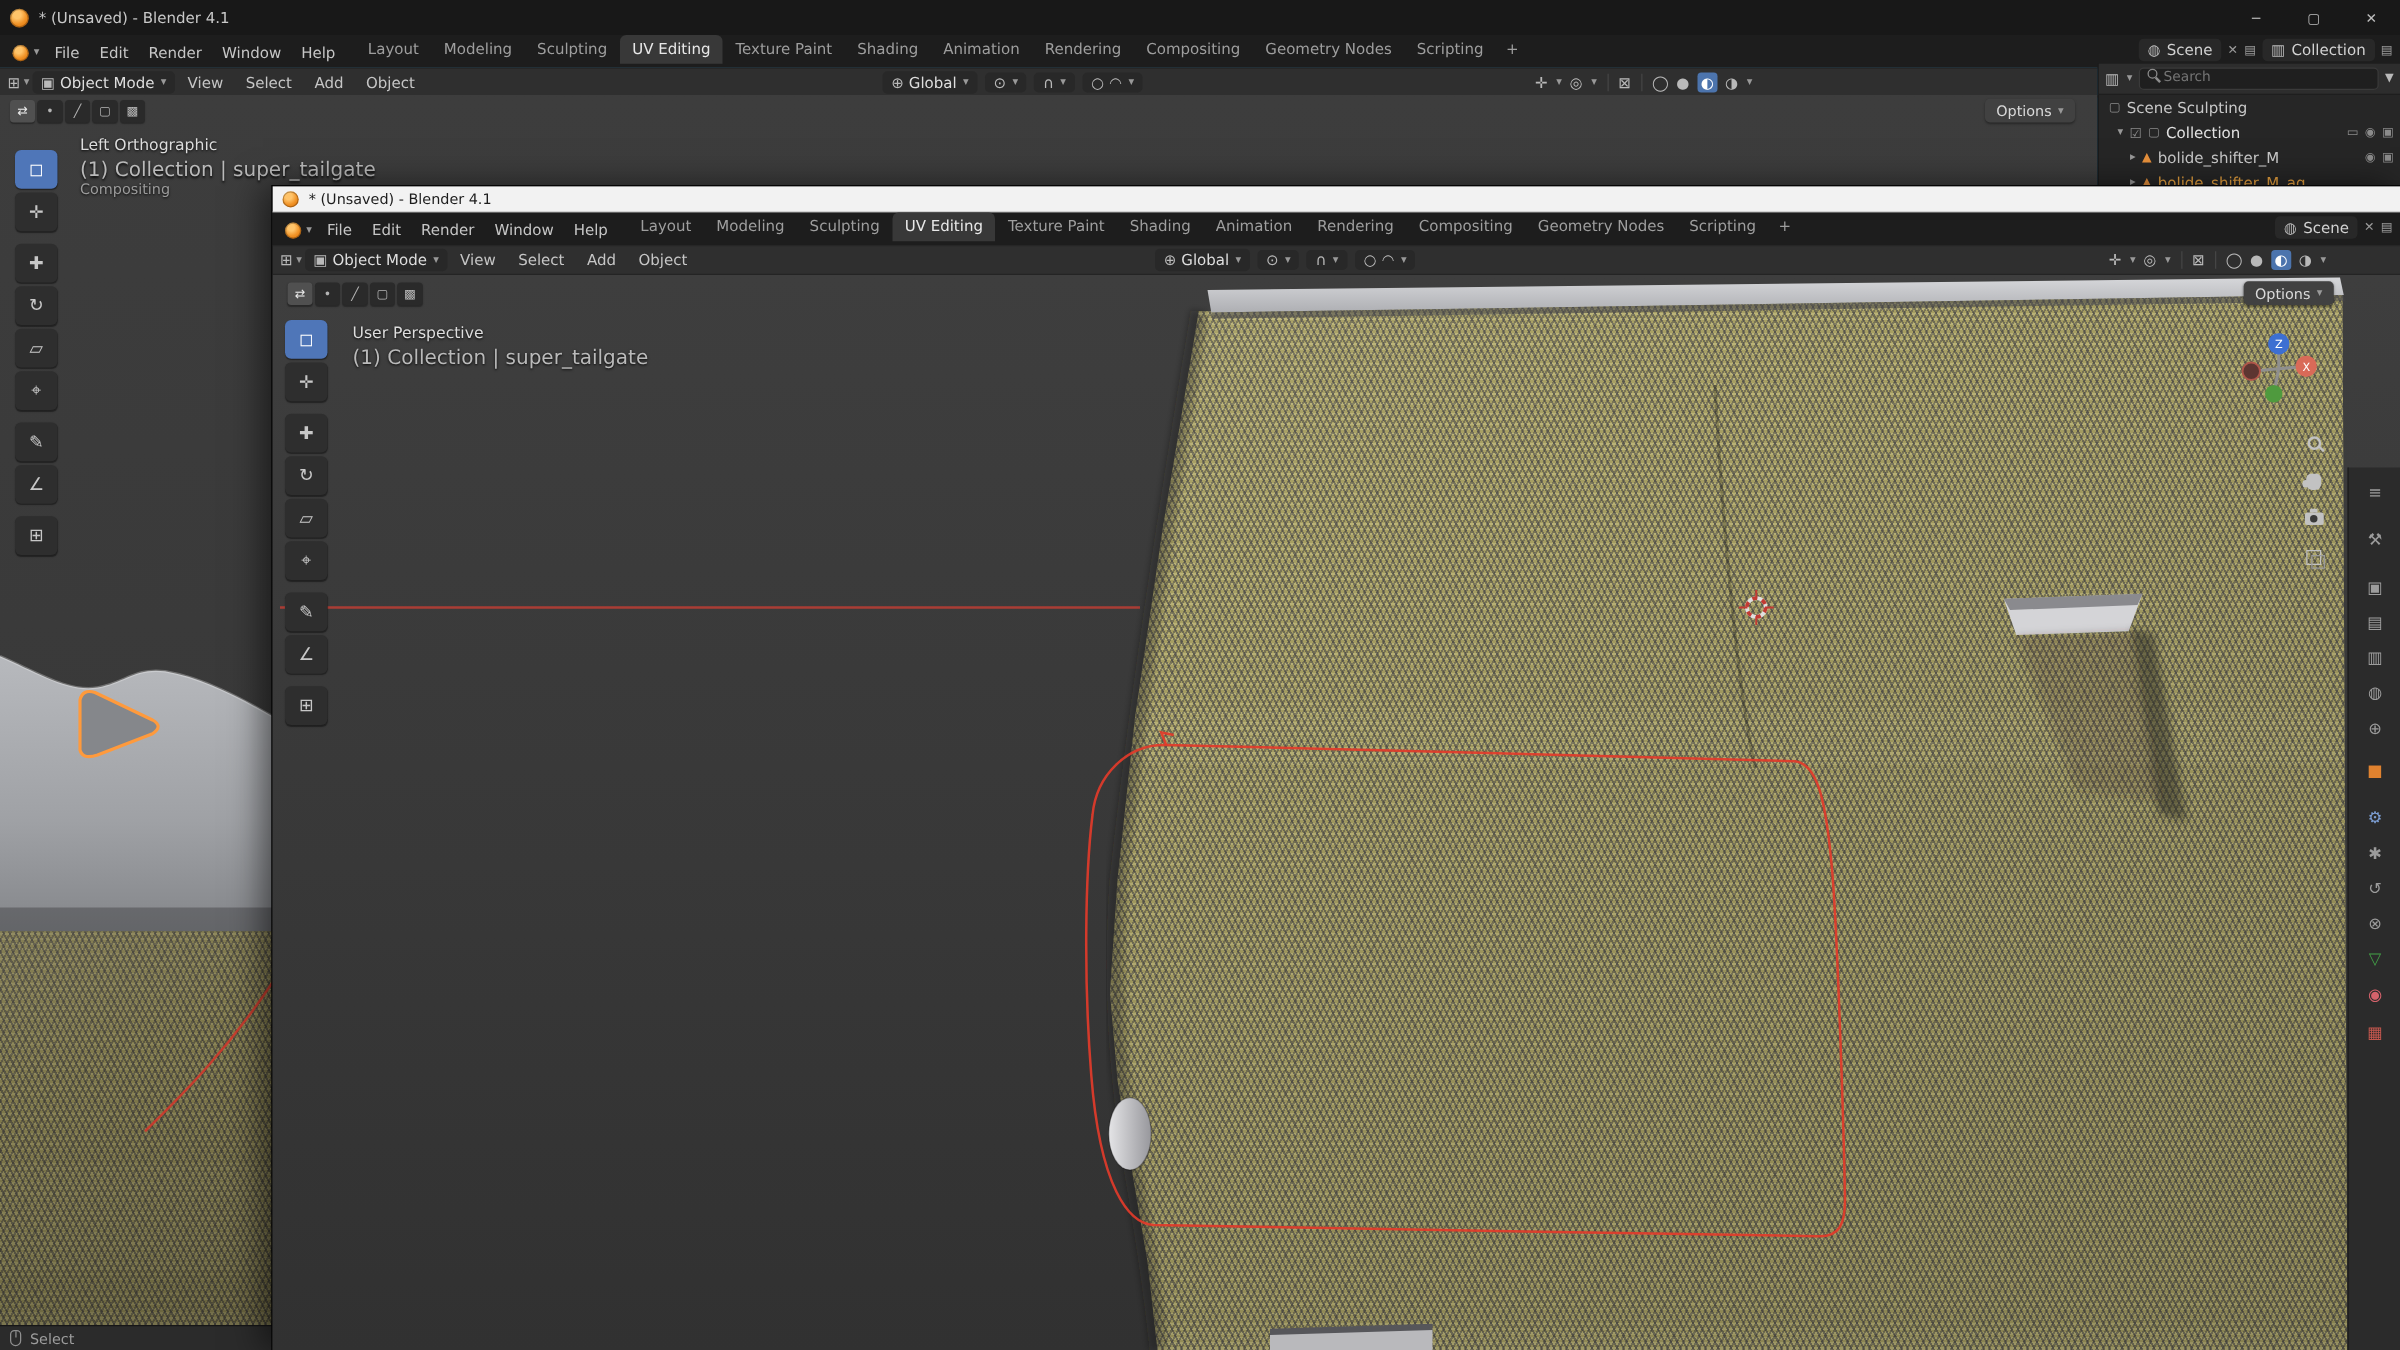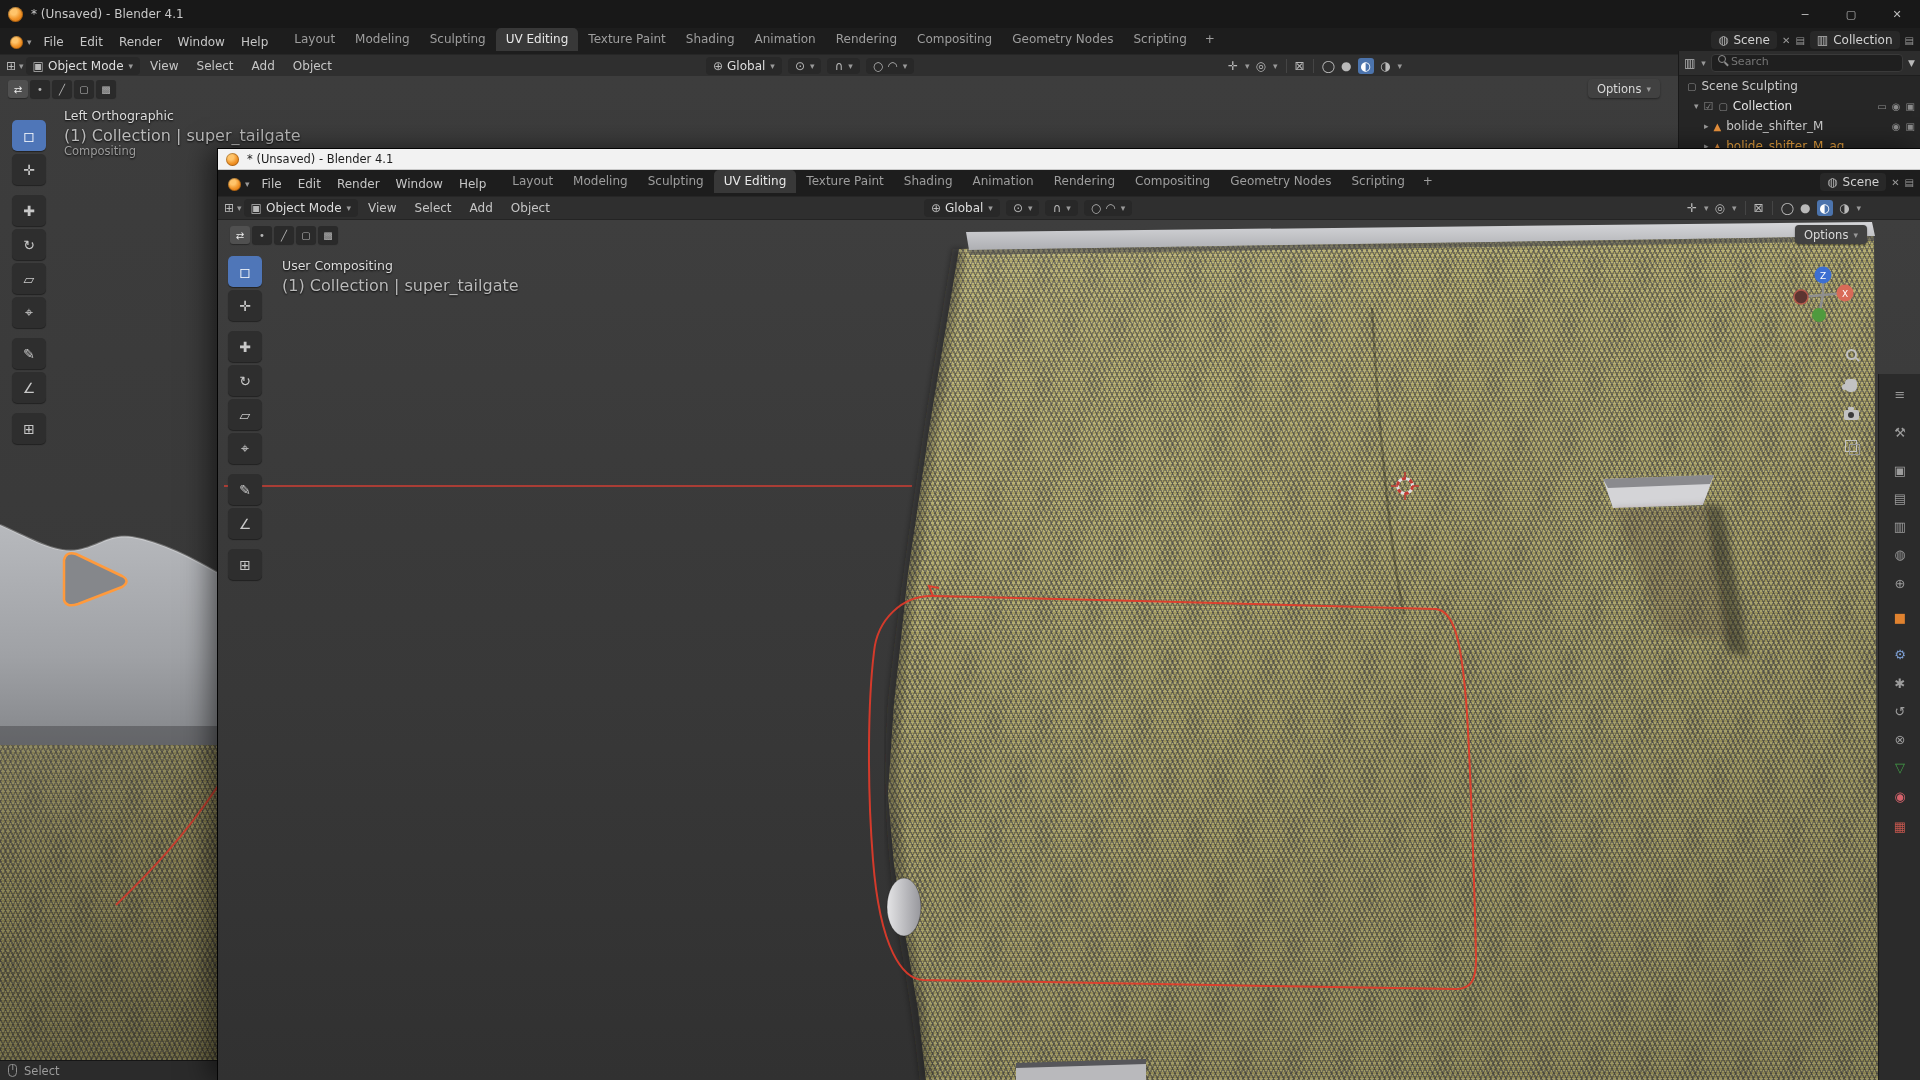--- a/index.html
+++ b/index.html
@@ -452,21 +452,21 @@
         <span class="mb">•</span>
         <span class="mb">╱</span>
         <span class="mb">▢</span>
         <span class="mb">▩</span>
       </div>
       <div class="options-pill" style="left:1577px;top:5px">
           <span>Options</span>
           <span class="caret">▾</span>
         </div>
 
-      <div class="ovl1" style="left:64px;top:38px">User Compositing</div>
+      <div class="ovl1" style="left:64px;top:38px">User Perspective</div>
       <div class="ovl2" style="left:64px;top:56px">(1) Collection | super_tailgate</div>
 
       <div class="toolcol" style="left:10px;top:36px">
         <span class="tbtn active">◻</span>
         <span class="tbtn">✛</span>
         <span class="tgap"></span>
         <span class="tbtn">✚</span>
         <span class="tbtn">↻</span>
         <span class="tbtn">▱</span>
         <span class="tbtn">⌖</span>

